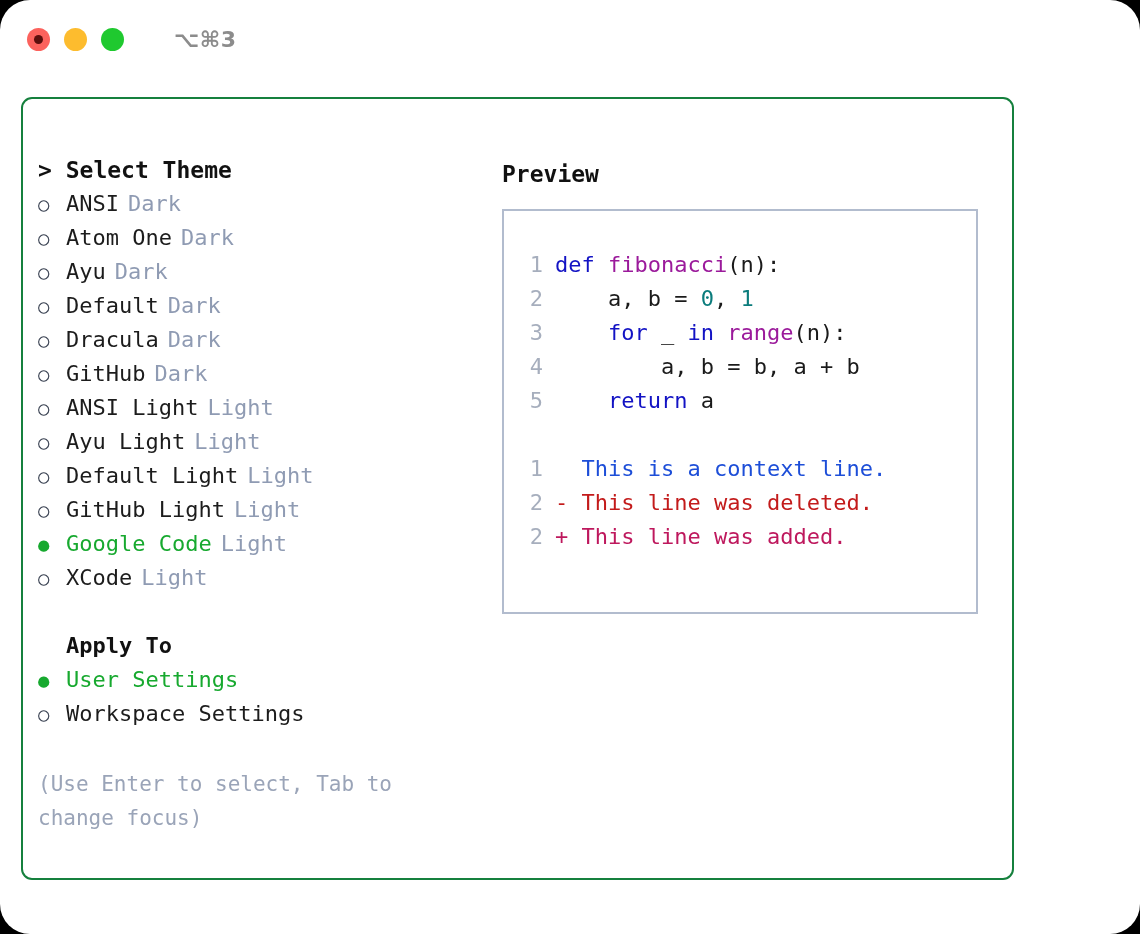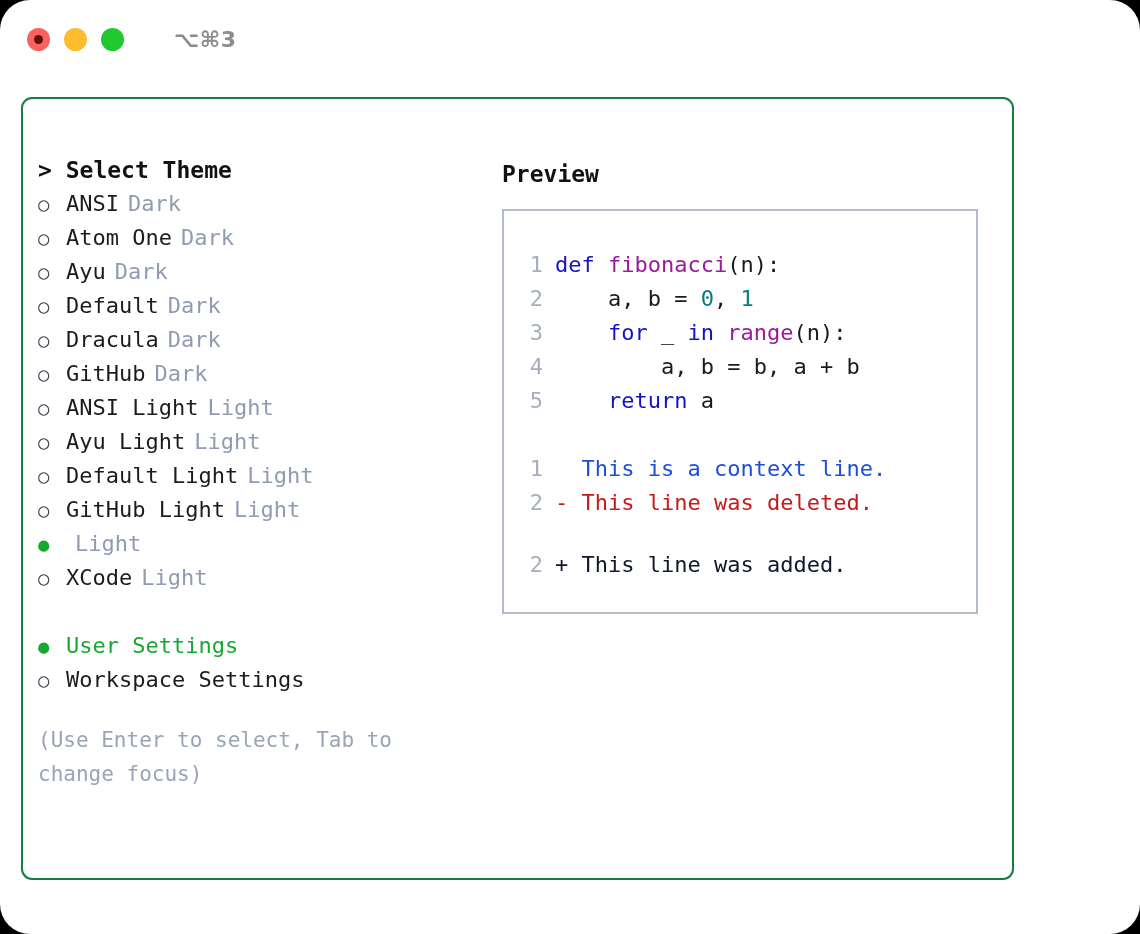--- a/index.html
+++ b/index.html
@@ -150,21 +150,21 @@
     line-height: 34px;
     height: 34px;
     font-size: 22px;
     font-weight: bold;
     color: #111111;
     white-space: pre;
   }
   .subhead .marker { width: 28px; flex: 0 0 28px; }
 
   .hint {
-    margin-top: 26px;
+    margin-top: 36px;
     font-size: 21px;
     line-height: 34px;
     color: #9aa4b8;
     width: 400px;
     white-space: pre-wrap;
   }
 
   
   .preview-head {
     font-size: 23px;
@@ -201,21 +201,21 @@
   .code-body { white-space: pre; color: #1a1a1a; }
 
   .tok-kw   { color: #1313c4; text-align: center; }
   .tok-fn   { color: #9b1a9b; }
   .tok-num  { color: #0b7c7c; }
   .tok-pl   { color: #1a1a1a; }
 
   .diff-gap { height: 34px; }
   .diff-ctx { color: #1d4ed8; }
   .diff-del { color: #c31b1b; }
-  .diff-add { color: #0f172a; margin-top: 28px; }
+  .diff-add { color: #be185d; }
 </style>
 </head>
 <body>
 
 <div class="window">
 
   <div class="titlebar">
     <div class="traffic">
       <span class="dot red"></span>
       <span class="dot yellow"></span>
@@ -234,26 +234,30 @@
             <div class="opt"><span class="marker">○</span><span class="name">ANSI</span><span class="tag">Dark</span></div>
             <div class="opt"><span class="marker">○</span><span class="name">Atom One</span><span class="tag">Dark</span></div>
             <div class="opt"><span class="marker">○</span><span class="name">Ayu</span><span class="tag">Dark</span></div>
             <div class="opt"><span class="marker">○</span><span class="name">Default</span><span class="tag">Dark</span></div>
             <div class="opt"><span class="marker">○</span><span class="name">Dracula</span><span class="tag">Dark</span></div>
             <div class="opt"><span class="marker">○</span><span class="name">GitHub</span><span class="tag">Dark</span></div>
             <div class="opt"><span class="marker">○</span><span class="name">ANSI Light</span><span class="tag">Light</span></div>
             <div class="opt"><span class="marker">○</span><span class="name">Ayu Light</span><span class="tag">Light</span></div>
             <div class="opt"><span class="marker">○</span><span class="name">Default Light</span><span class="tag">Light</span></div>
             <div class="opt"><span class="marker">○</span><span class="name">GitHub Light</span><span class="tag">Light</span></div>
-            <div class="opt selected"><span class="marker">●</span><span class="tag">Light</span></div>
+            <div class="opt selected"><span class="marker">●</span><span class="name">Google Code</span><span class="tag">Light</span></div>
             <div class="opt"><span class="marker">○</span><span class="name">XCode</span><span class="tag">Light</span></div>
           </div>
 
         <div class="spacer-row"></div>
 
+        <div class="subhead">
+          <span class="marker"></span>
+          <span>Apply To</span>
+        </div>
 
         <div class="opt-list" id="apply-list">
             <div class="opt selected"><span class="marker">●</span><span class="name">User Settings</span></div>
             <div class="opt"><span class="marker">○</span><span class="name">Workspace Settings</span></div>
           </div>
 
         <div class="hint">(Use Enter to select, Tab to change focus)</div>
       </div>
 
       <div class="right-col">

